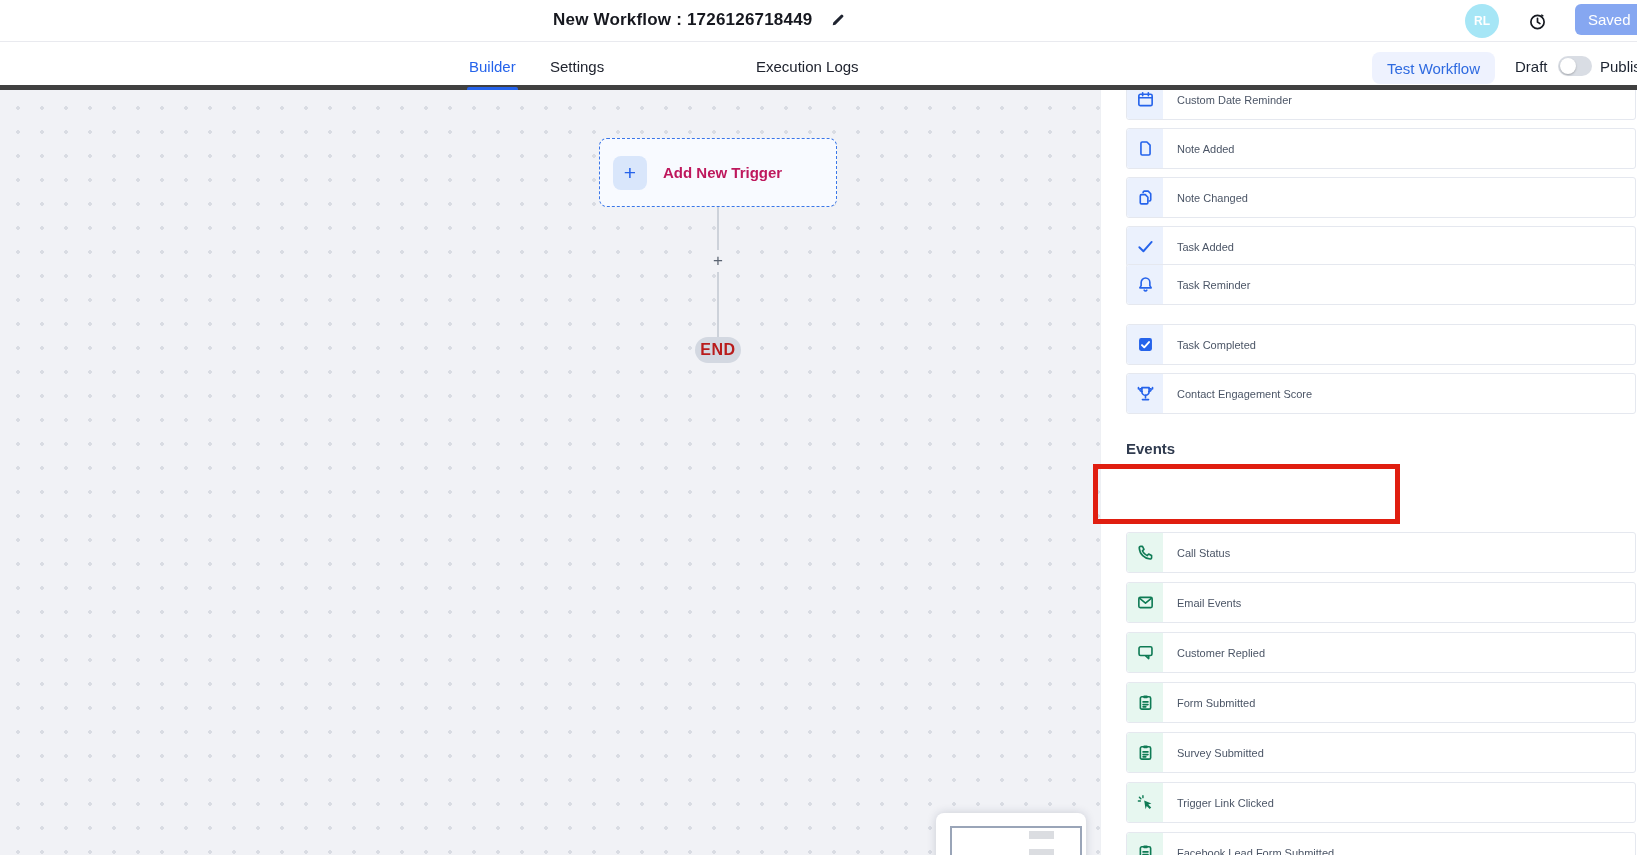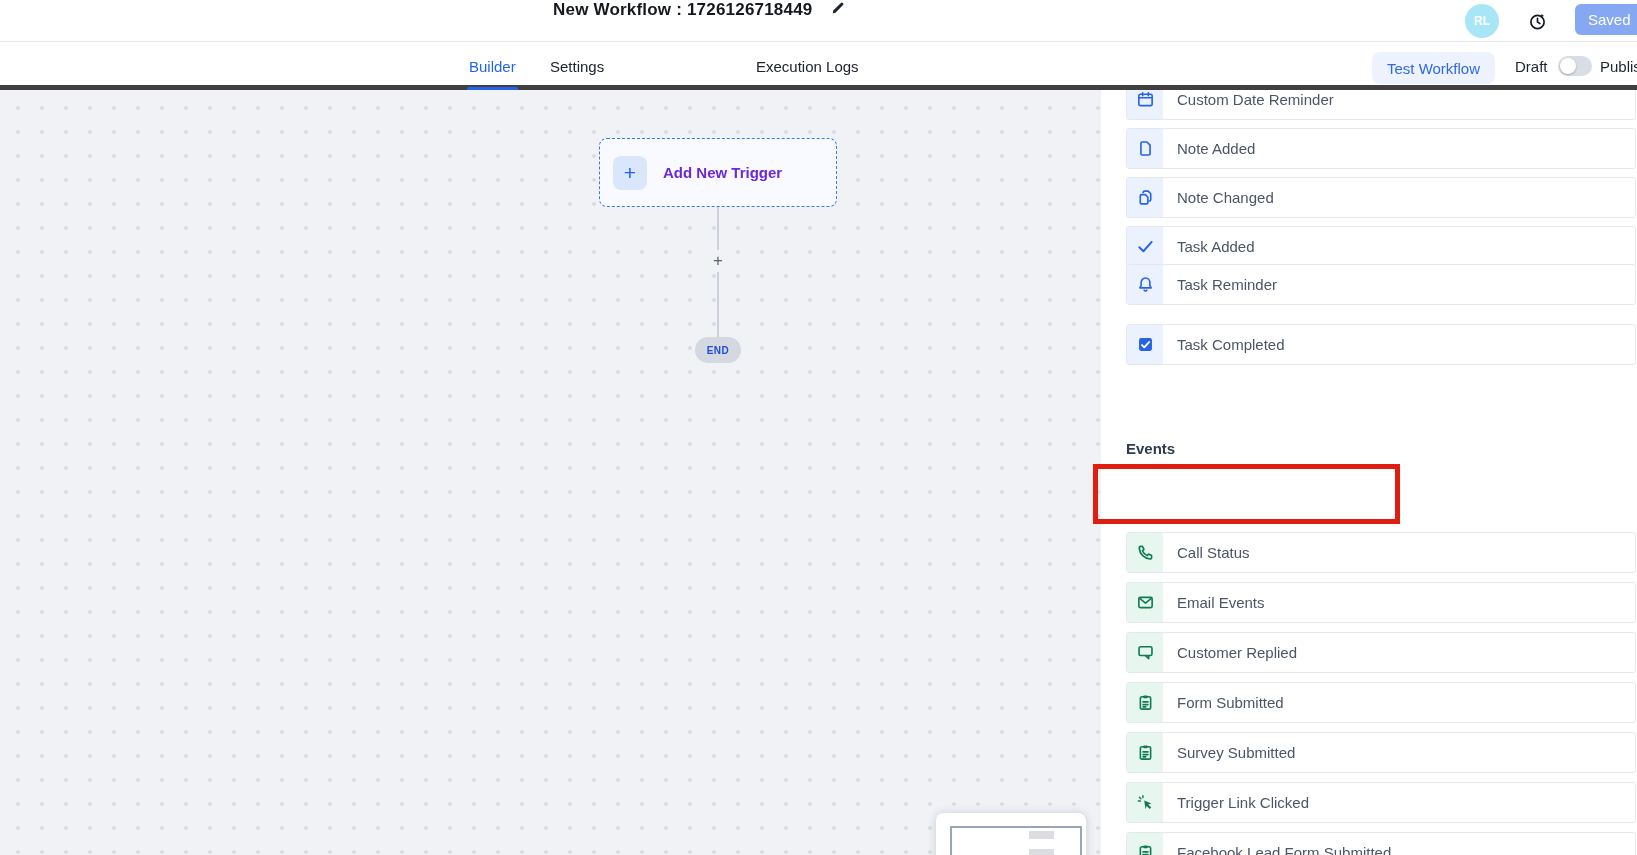--- a/index.html
+++ b/index.html
@@ -1,21 +1,21 @@
 <!DOCTYPE html>
 <html><head>
 <meta charset="utf-8">
 <style>
   * { margin:0; padding:0; box-sizing:border-box; }
   html,body { width:1637px; height:855px; overflow:hidden; font-family:"Liberation Sans", sans-serif; background:#fff; }
   body { position:relative; }
 
   
   .header { position:absolute; left:0; top:0; width:1637px; height:42px; background:#fff; border-bottom:1px solid #e9eaef; z-index:30; }
-  .title-group { position:absolute; left:553px; top:0; height:40px; display:flex; gap:18px; }
+  .title-group { position:absolute; left:553px; top:0; height:40px; display:flex; align-items:center; gap:18px; }
   .page-title { font-size:17px; font-weight:700; color:#16181f; letter-spacing:.2px; }
   .pencil { width:16px; height:16px; }
   .avatar { position:absolute; left:1465px; top:4px; width:34px; height:34px; border-radius:50%; background:#a6e6f6; color:#fff; font-size:12px; font-weight:700; display:flex; align-items:center; justify-content:center; }
   .history-btn { position:absolute; left:1526px; top:10px; width:22px; height:22px; display:flex; align-items:center; justify-content:center; }
   .saved-btn { position:absolute; left:1575px; top:4px; width:70px; height:31px; background:#86a7f1; color:#fff; font-size:15px; border:none; border-radius:6px; text-align:left; padding-left:13px; }
 
   
   .tabbar { position:absolute; left:0; top:42px; width:1637px; height:48px; background:#fff; border-bottom:5px solid #404040; z-index:29; }
   .tab { position:absolute; top:0; height:48px; display:flex; align-items:center; font-size:15px; color:#20242f; cursor:pointer; }
   .tab.active { color:#2563eb; font-weight:500; }
@@ -24,38 +24,38 @@
   .test-workflow-btn { position:absolute; left:1372px; top:10px; width:123px; height:32px; background:#eef2fe; color:#2e6ae0; font-size:15px; border:none; border-radius:8px; }
   .draft-label { position:absolute; left:1515px; top:0; height:48px; display:flex; align-items:center; font-size:15px; color:#1c2330; }
   .toggle { position:absolute; left:1558px; top:14px; width:34px; height:20px; background:#d9dde4; border-radius:10px; }
   .toggle .knob { position:absolute; left:2px; top:2px; width:16px; height:16px; background:#fff; border-radius:50%; box-shadow:0 1px 2px rgba(0,0,0,.25); }
   .publish-label { position:absolute; left:1600px; top:0; height:48px; display:flex; align-items:center; font-size:15px; color:#1c2330; white-space:nowrap; }
 
   
   .canvas { position:absolute; left:0; top:90px; width:1100px; height:765px; background-color:#f1f2f6; background-image:radial-gradient(#d9dce3 1.6px, transparent 1.7px); background-size:24px 24px; background-position:6px 6px; }
   .add-trigger { position:absolute; left:599px; top:48px; width:238px; height:69px; background:#f8faff; border:1.5px dashed #3b77e8; border-radius:8px; display:flex; align-items:center; padding-left:13px; gap:16px; cursor:pointer; }
   .plus-tile { width:34px; height:34px; background:#d9e6fb; border-radius:8px; display:flex; align-items:center; justify-content:center; font-size:21px; color:#2563eb; font-weight:400; }
-  .add-trigger-label { font-size:15px; font-weight:700; color:#6d28d9; }
+  .add-trigger-label { font-size:15px; font-weight:700; color:#be185d; }
   .connector-line { position:absolute; left:717px; top:117px; width:2px; height:132px; background:#cdd2da; }
   .connector-plus { position:absolute; left:703px; top:160px; width:30px; height:22px; text-align:center; font-size:17px; color:#5b6472; background:#f1f2f6; line-height:22px; }
-  .end-pill { position:absolute; left:695px; top:247px; width:46px; height:26px; background:#d3d8e1; border-radius:13px; color:#1d4ed8; font-size:10px; font-weight:700; letter-spacing:.5px; display:flex; align-items:center; justify-content:center; }
+  .end-pill { position:absolute; left:695px; top:247px; width:46px; height:26px; background:#d3d8e1; border-radius:13px; color:#b91c1c; font-size:16px; font-weight:700; letter-spacing:.5px; display:flex; align-items:center; justify-content:center; }
 
   
   .minimap { position:absolute; left:936px; top:813px; width:150px; height:70px; background:#fff; border-radius:8px; box-shadow:0 0 10px rgba(30,40,70,.18); z-index:10; }
   .minimap-view { position:absolute; left:14px; top:13px; width:132px; height:60px; border:2px solid #9aa5b8; background:#fff; }
   .mini-bar { position:absolute; width:25px; height:8px; background:#dbddE1; }
   .mini-bar-1 { left:93px; top:18px; } .mini-bar-2 { left:93px; top:36px; }
 
   
   .sidebar { position:absolute; left:1100px; top:90px; width:537px; height:765px; background:#fff; border-left:1px solid #eef0f4; overflow:hidden; z-index:5; }
   .row { position:absolute; left:25px; width:510px; height:41px; background:#fff; border:1px solid #e5e8ef; border-radius:3px; display:flex; align-items:center; cursor:pointer; }
   .tile { width:36px; height:100%; display:flex; align-items:center; justify-content:center; border-radius:3px 0 0 3px; flex:0 0 36px; }
   .row.blue .tile { background:#ebf1fd; color:#2563eb; }
   .row.green .tile { background:#e7f7f0; color:#0f7b55; }
-  .row .lbl { margin-left:14px; font-size:15px; color:#4b5566; white-space:nowrap; }
+  .row .lbl { margin-left:14px; font-size:11px; color:#4b5566; white-space:nowrap; }
   .section-heading { position:absolute; left:25px; top:350px; font-size:15px; font-weight:700; color:#303b4f; }
   .crown { position:absolute; right:10px; top:11px; width:19px; height:19px; }
 
   
   .red-box { position:absolute; left:1093px; top:464px; width:307px; height:60px; border:5px solid #e01e10; z-index:40; pointer-events:none; }
 
   svg.ic { display:block; }
 </style>
 </head>
 <body>
@@ -163,20 +163,32 @@
   <div class="row blue" style="top:234px">
     <span class="tile">
       <svg class="ic" width="19" height="19" viewBox="0 0 20 20">
           <rect x="3.2" y="3.2" width="13.6" height="13.6" rx="2.2" fill="currentColor"></rect>
           <path d="M6.3 10.6l2.4 2.4 5-5.6" fill="none" stroke="#fff" stroke-width="2" stroke-linecap="round" stroke-linejoin="round"></path>
         </svg>
     </span>
     <span class="lbl">Task Completed</span>
   </div>
 
+  <div class="row blue" style="top:283px">
+    <span class="tile">
+      <svg class="ic" width="19" height="19" viewBox="0 0 20 20" fill="none" stroke="currentColor" stroke-width="1.7" stroke-linecap="round" stroke-linejoin="round">
+          <path d="M6.2 3.8h7.6v4.3a3.8 3.8 0 0 1-7.6 0z"></path>
+          <path d="M6.2 5H4.1a2.3 2.3 0 0 0 2.4 2.9M13.8 5h2.1a2.3 2.3 0 0 1-2.4 2.9"></path>
+          <path d="M10 12v2.6"></path>
+          <path d="M6.8 16.4h6.4"></path>
+          <path d="M2.6 3.8v1.4M17.4 3.8v1.4"></path>
+        </svg>
+    </span>
+    <span class="lbl">Contact Engagement Score</span>
+  </div>
 
   <div class="section-heading">Events</div>
 
 
   <div class="row green" style="top:442px">
     <span class="tile">
       <svg class="ic" width="19" height="19" viewBox="0 0 20 20" fill="none" stroke="currentColor" stroke-width="1.7" stroke-linejoin="round">
           <path d="M6.8 3.6l1.6 3.1-1.7 1.6a11 11 0 0 0 5 5l1.6-1.7 3.1 1.6v2.3a1.4 1.4 0 0 1-1.5 1.4C9 16.5 3.8 11.6 3.4 5.1A1.4 1.4 0 0 1 4.8 3.6z"></path>
         </svg>
     </span>

